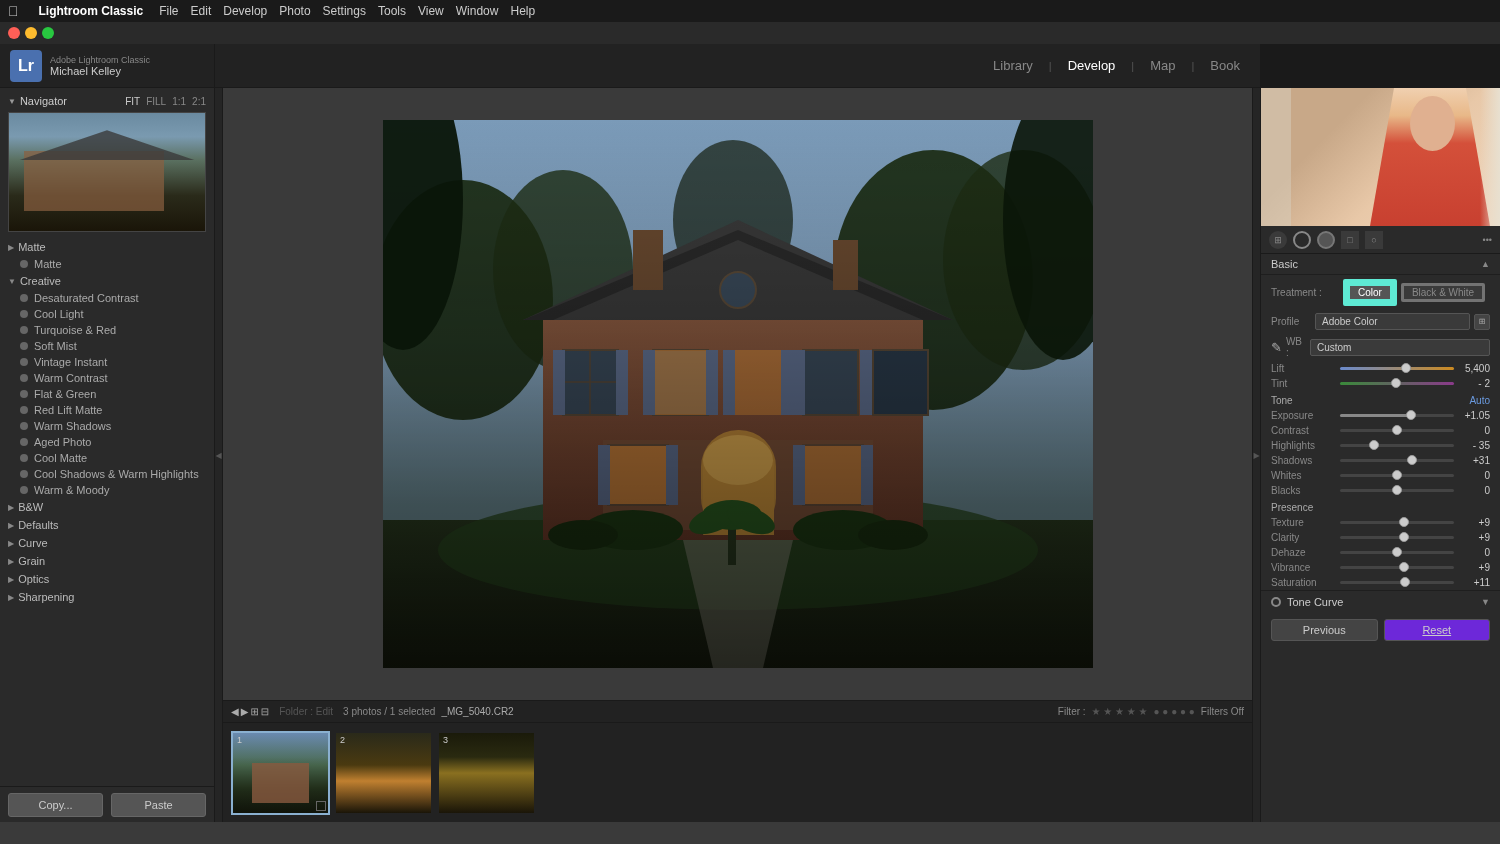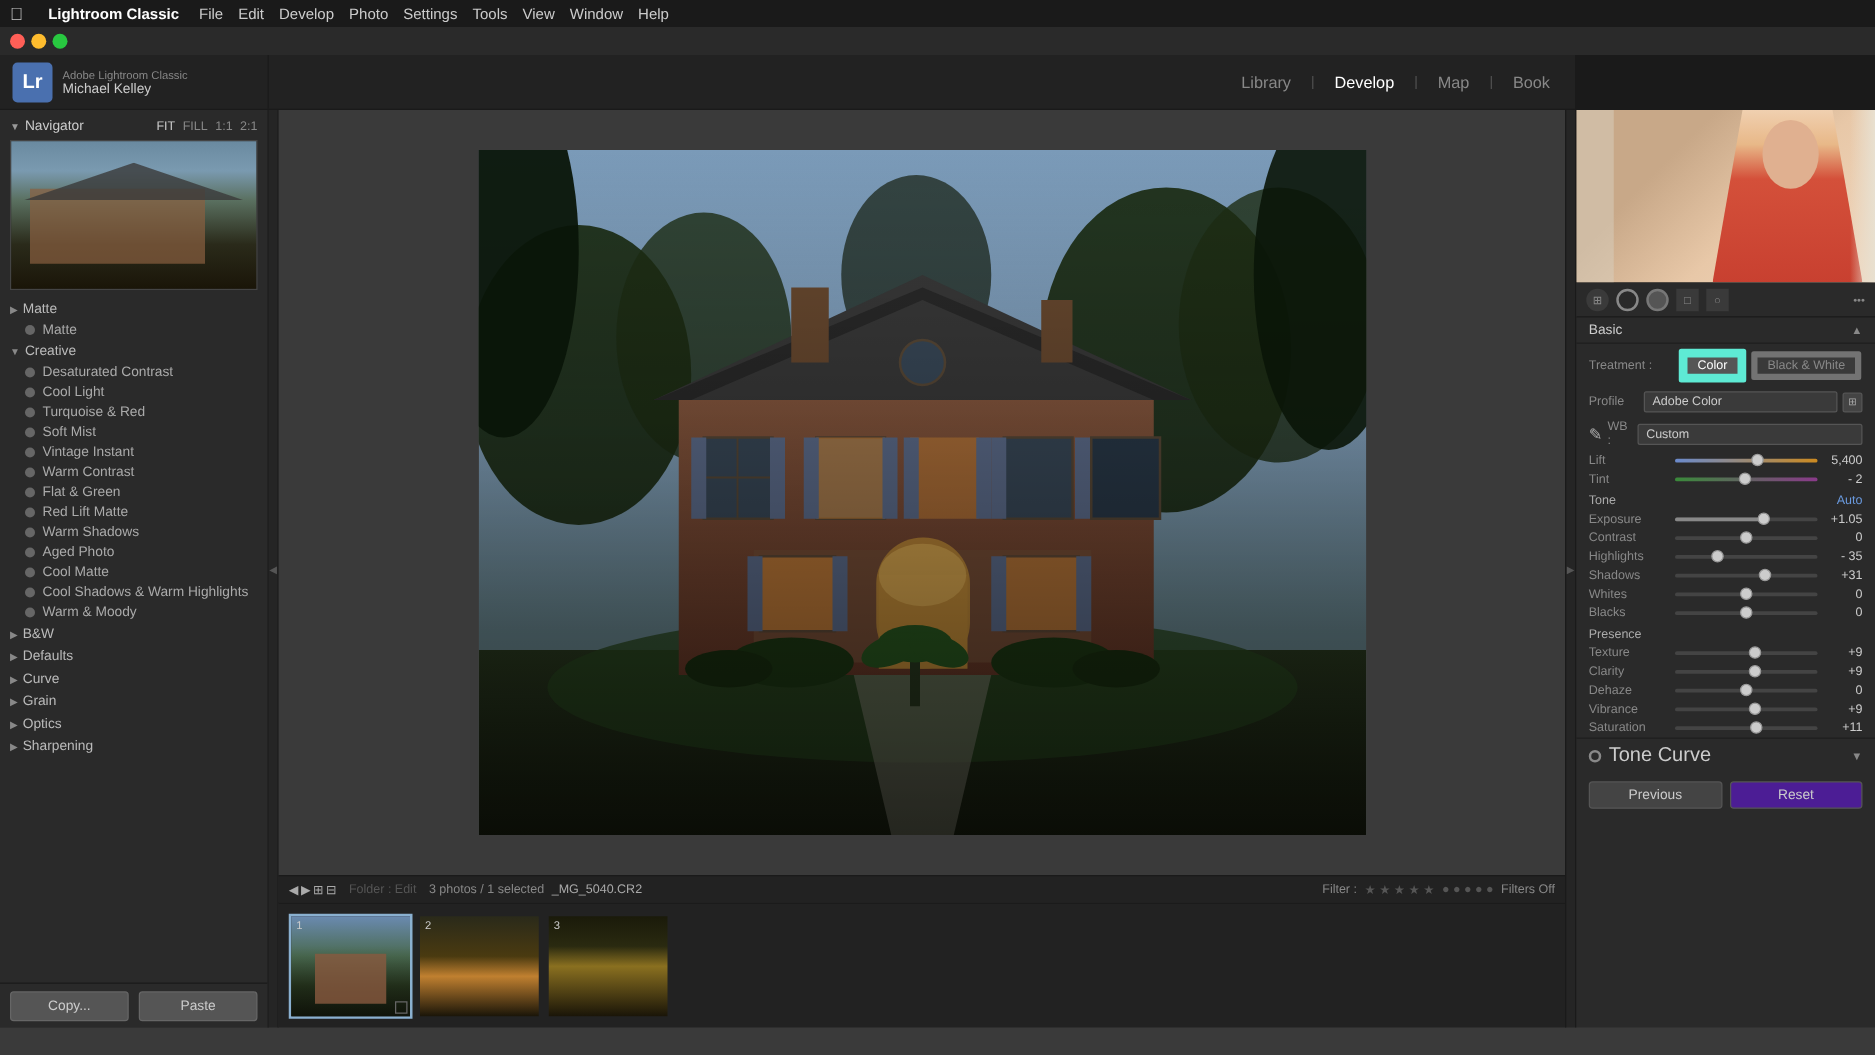--- a/index.html
+++ b/index.html
@@ -441,21 +441,21 @@
     </div>
 
     <div style="display:flex; align-items:center; justify-content:space-between; padding:4px 10px; cursor:pointer; border-bottom:1px solid #1e1e1e;">
       <span style="color:#ccc; font-size:11px; font-weight:500;text-align:right;">Basic</span>
       <span style="color:#888; font-size:9px;">▲</span>
     </div>
 
     <div style="display:flex; align-items:center; padding:4px 10px; gap:4px;">
       <span style="color:#888; font-size:10px; width:68px;">Treatment :</span>
       <button style="padding:1px 8px; background:#555; border:7px solid #5eead4; border-radius:2px; color:#fff; font-size:10px; cursor:pointer;">Color</button>
-      <button style="padding:1px 8px; background:#3a3a3a; border:5px solid #737373; border-radius:2px; color:#888; font-size:10px; cursor:pointer;">Black &amp; White</button>
+      <button style="padding:1px 8px; background:#3a3a3a; border:3px solid #737373; border-radius:2px; color:#888; font-size:10px; cursor:pointer;">Black &amp; White</button>
     </div>
 
     <div style="display:flex; align-items:center; padding:3px 10px; gap:4px;">
       <span style="color:#888; font-size:10px; width:40px;">Profile</span>
       <div style="flex:1; color:#ccc; font-size:10px; background:#3a3a3a; padding:2px 6px; border:1px solid #555; border-radius:2px;">Adobe Color</div>
       <div style="width:16px; height:16px; background:#444; border:1px solid #555; border-radius:2px; cursor:pointer; display:flex; align-items:center; justify-content:center; color:#aaa; font-size:8px;">⊞</div>
     </div>
 
     <div style="display:flex; align-items:center; padding:3px 10px; gap:4px;">
       <span style="color:#aaa; font-size:13px; cursor:pointer;">✎</span>
@@ -572,24 +572,24 @@
     <div class="slider-row">
       <span class="slider-label">Saturation</span>
       <div class="slider-track">
         <div class="slider-thumb" style="left:57%;"></div>
       </div>
       <span class="slider-value">+11</span>
     </div>
 
     <div style="display:flex; align-items:center; padding:5px 10px; border-top:1px solid #1e1e1e; cursor:pointer;">
       <div style="width:10px; height:10px; border-radius:50%; border:2px solid #888; background:transparent; margin-right:6px;"></div>
-      <span style="color:#ccc; font-size:16px; font-weight:500; flex:1;">Tone Curve</span>
+      <span style="color:#ccc; font-size:11px; font-weight:500; flex:1;">Tone Curve</span>
       <span style="color:#888; font-size:9px;">▼</span>
     </div>
 
     <div style="display:flex; padding:6px 10px; gap:6px;">
       <button style="flex:1; height:22px; background:#444; border:1px solid #555; border-radius:3px; color:#ccc; font-size:11px; cursor:pointer;">Previous</button>
-      <button style="flex:1; height:22px; background:#4c1d95; border:1px solid #555; border-radius:3px; color:#ccc; font-size:11px; cursor:pointer;">Reset</button>
+      <button style="flex:1; height:22px; background:#6d28d9; border:1px solid #555; border-radius:3px; color:#ccc; font-size:11px; cursor:pointer;text-decoration:underline;">Reset</button>
     </div>
 
   </div>
 
 </div>
 
 </body></html>

